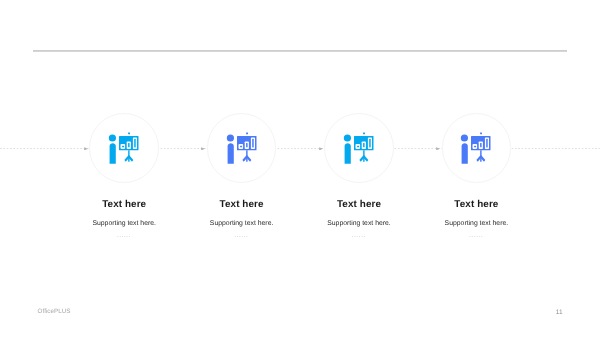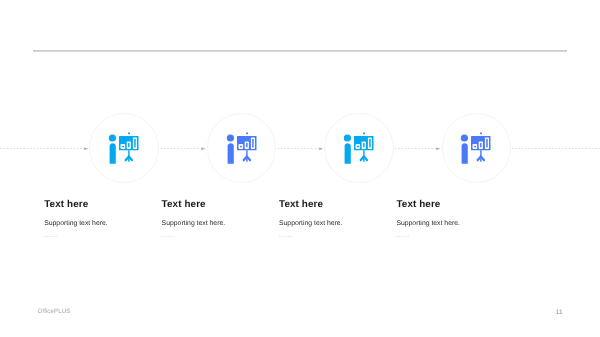--- a/index.html
+++ b/index.html
@@ -36,21 +36,21 @@
   .circle {
     position:absolute; left:calc(var(--cx) - 34.9px); top:113.3px;
     width:69.8px; height:69.8px;
     border-radius:50%; border:1px solid #f4f4f4; background:#ffffff;
   }
   .icon      { position:absolute; left:calc(var(--cx) - 18px); top:130.1px; width:36px; height:36px; }
   .icon svg  { display:block; }
   .arrow     { position:absolute; left:calc(var(--cx) - 40.2px); top:146.7px; width:4px; height:3.7px; }
   .arrow svg { display:block; }
 
-  .col   { position:absolute; left:calc(var(--cx) - 80px); top:198.8px; width:160px; }
+  .col   { position:absolute; left:calc(var(--cx) - 80px); top:198.8px; width:160px; text-align:center; }
   .title { font-size:9.9px; font-weight:bold; color:#1a1a1a; letter-spacing:0.1px; }
   .sub   { font-size:6.85px; color:#2b2b2b; margin-top:10px; }
   .dots  { font-size:5.8px; color:#cfcfcf; margin-top:6.3px;
            letter-spacing:0.72px; text-indent:-0.3px; font-weight:bold; }
 
   .footer-left  { position:absolute; left:37.6px;  top:307.6px; font-size:6.3px; color:#a8a8a8; }
   .footer-right { position:absolute; left:555.8px; top:308.6px; font-size:6.5px; color:#8e8e8e; }
 </style>
 </head>
 <body>

